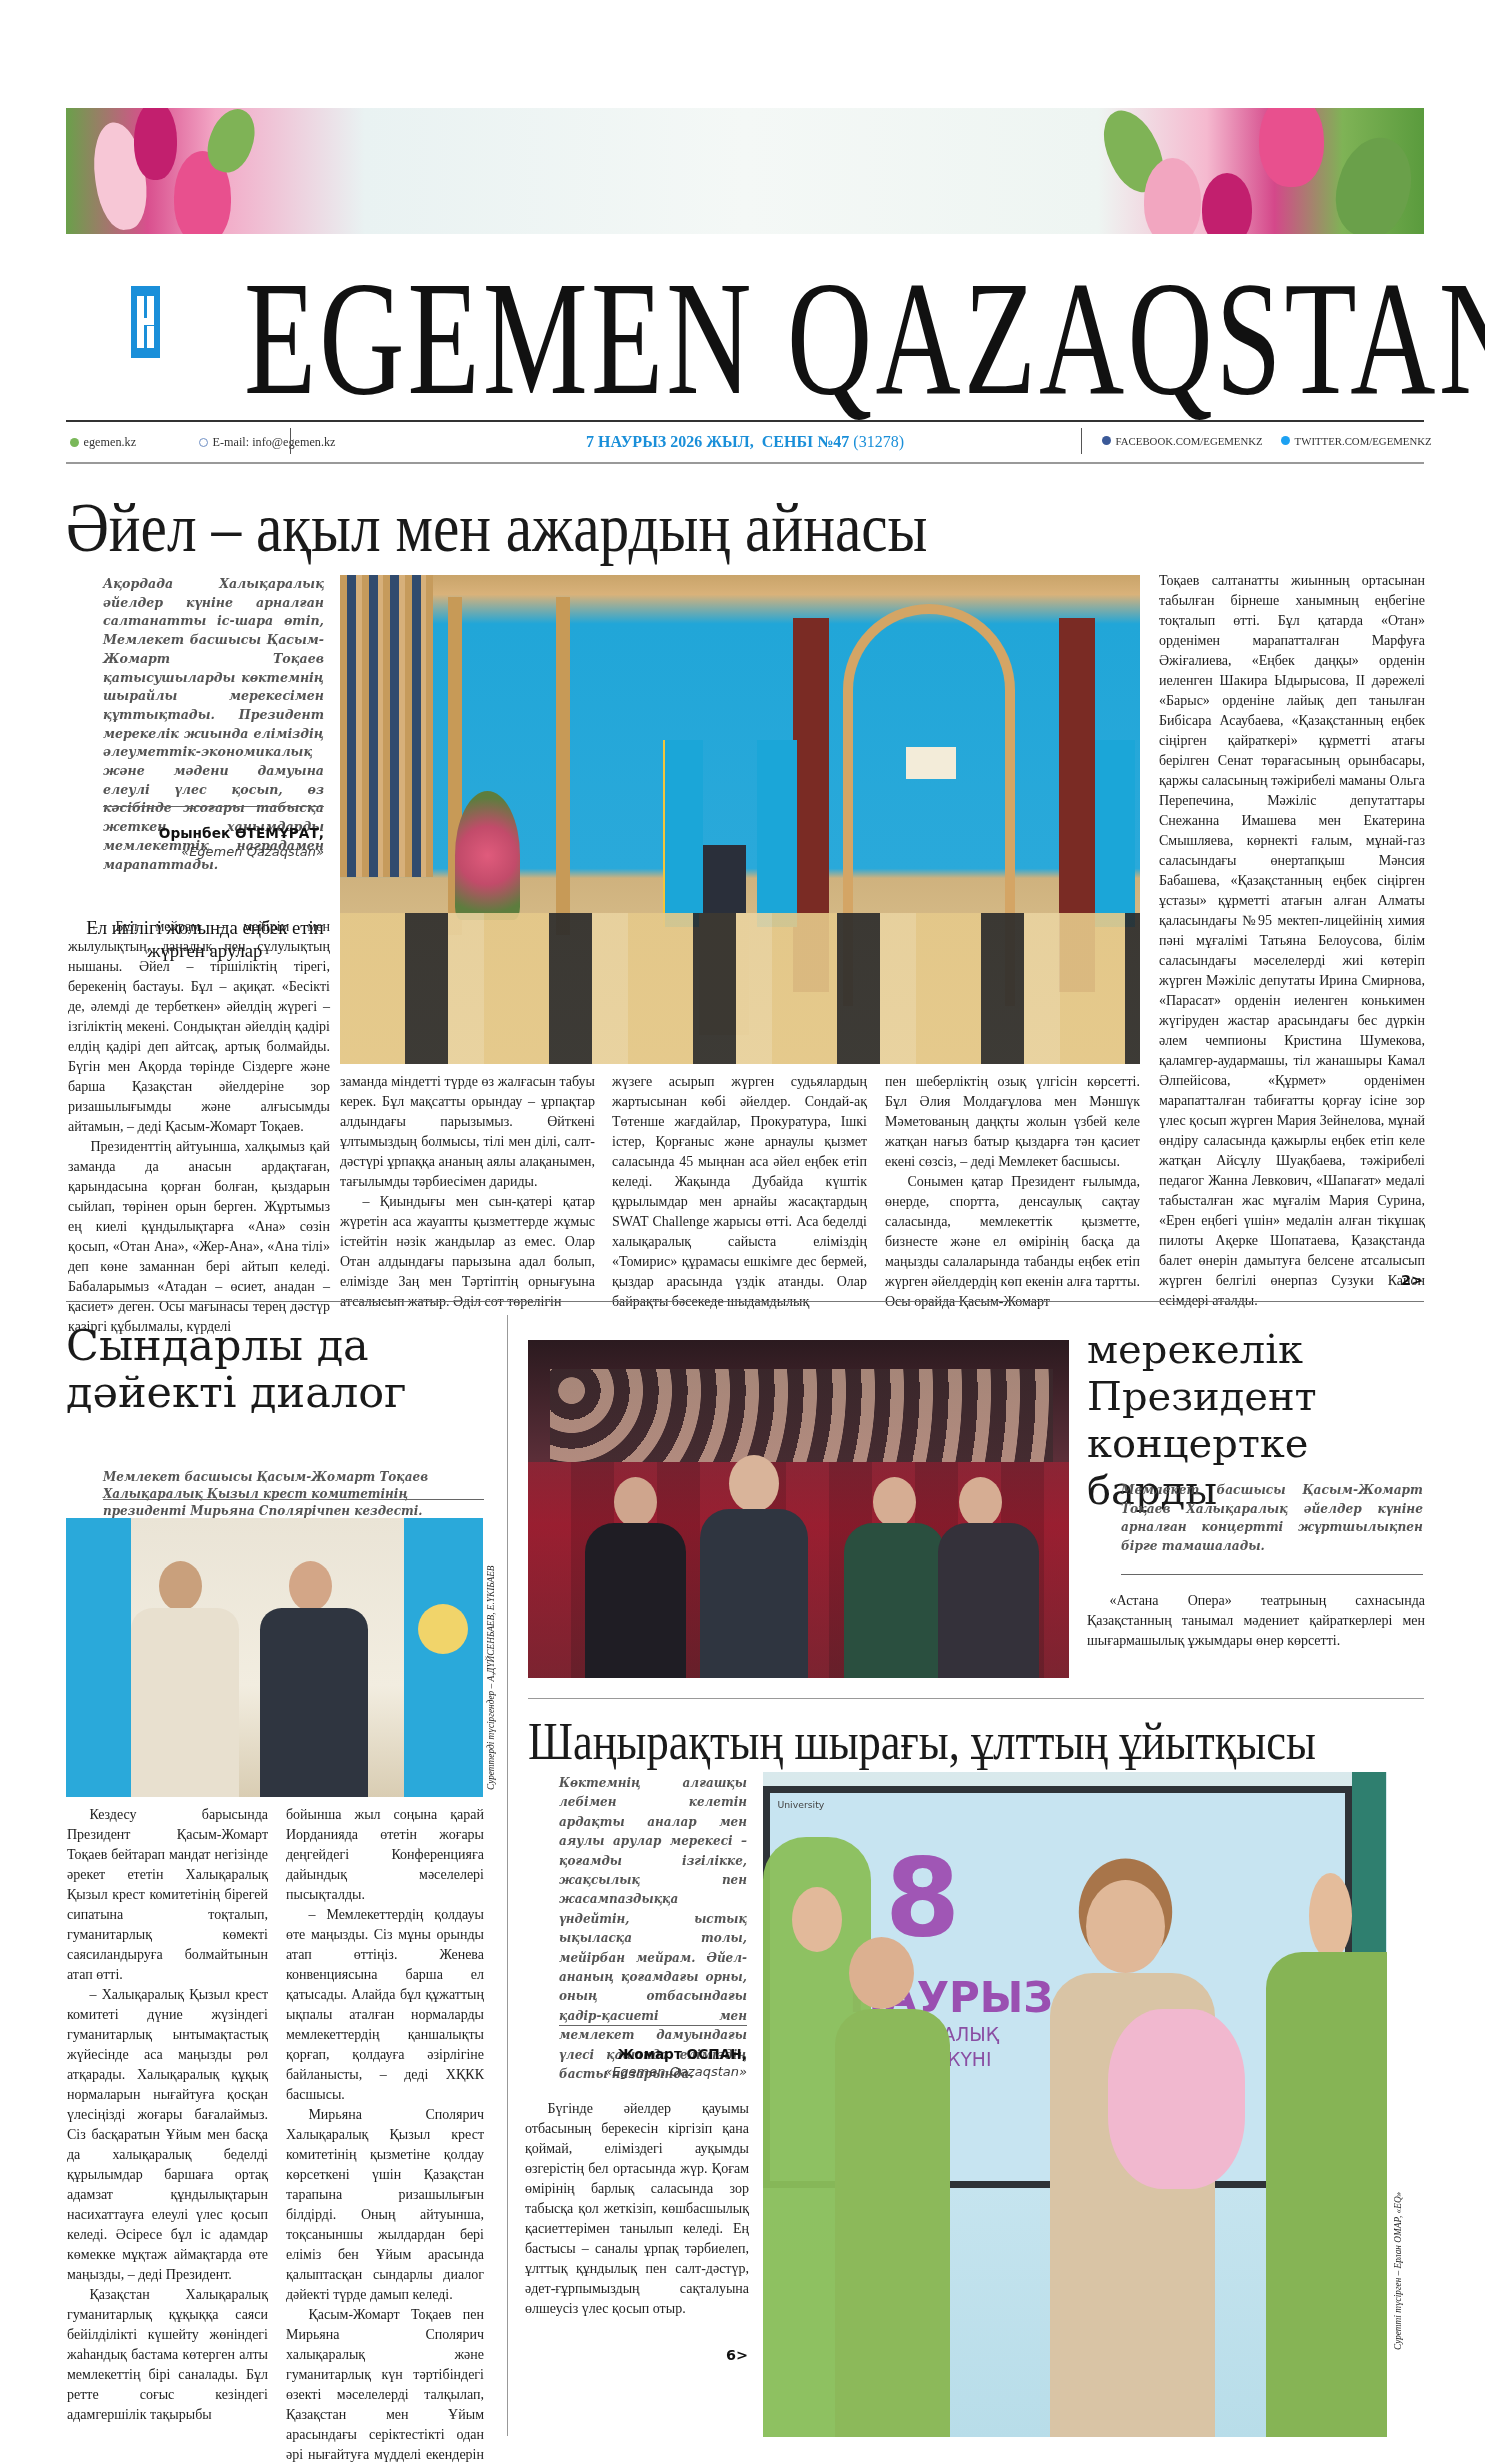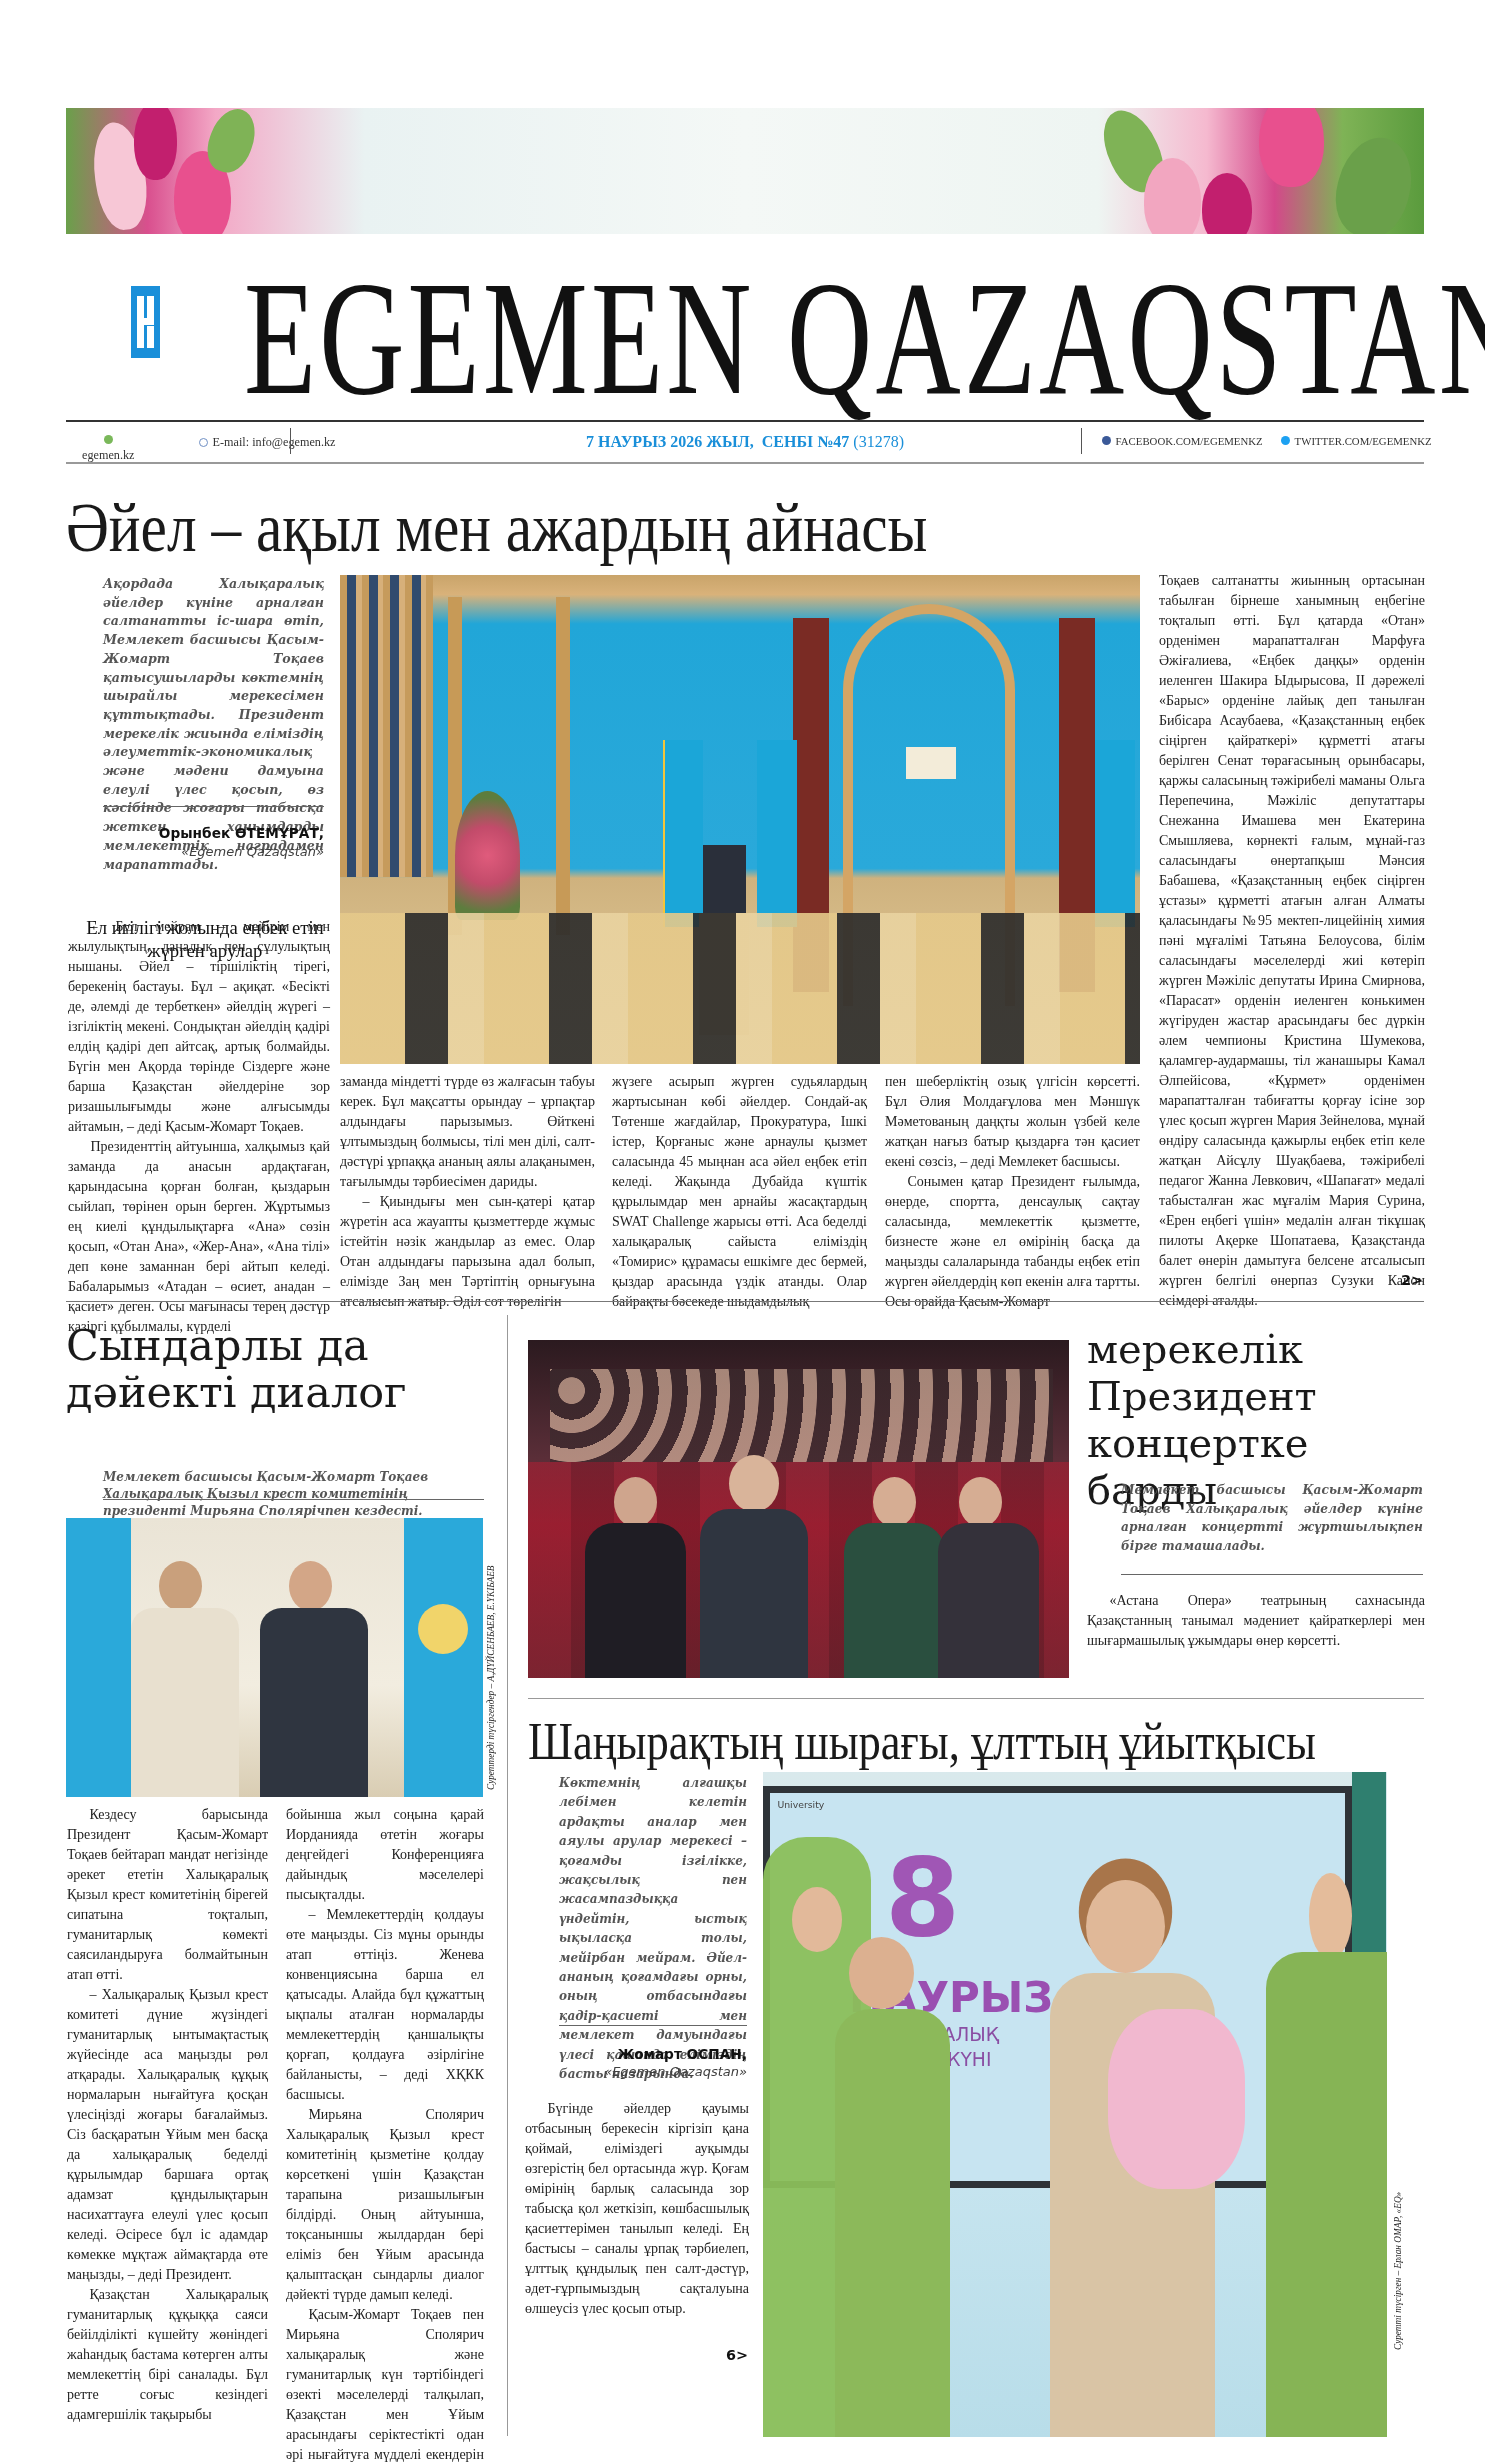--- a/index.html
+++ b/index.html
@@ -74,21 +74,21 @@
 <div class="abs logo">
   <div class="k1"></div>
     <div class="k2"></div>
     <div class="k3"></div>
     <div class="k4"></div>
 </div>
 <div class="abs masthead">EGEMEN QAZAQSTAN</div>
 
 <div class="abs rule-top"></div>
 <div class="abs infobar">
-  <div class="item" style="left:16px;flex-direction:column;">
+  <div class="item" style="left:4px;">
     <span class="ico" style="background:#7ab85a;"></span>
     <span>egemen.kz</span>
   </div>
   <div class="item" style="left:133px;">
     <span class="ico" style="border:1.4px solid #6f8fc4;background:#fff;"></span>
     <span>E-mail: info@egemen.kz</span>
   </div>
   <div class="vsep" style="left:224px;"></div>
   <div class="issue">
     <span>7 НАУРЫЗ 2026 ЖЫЛ,</span>&nbsp;

